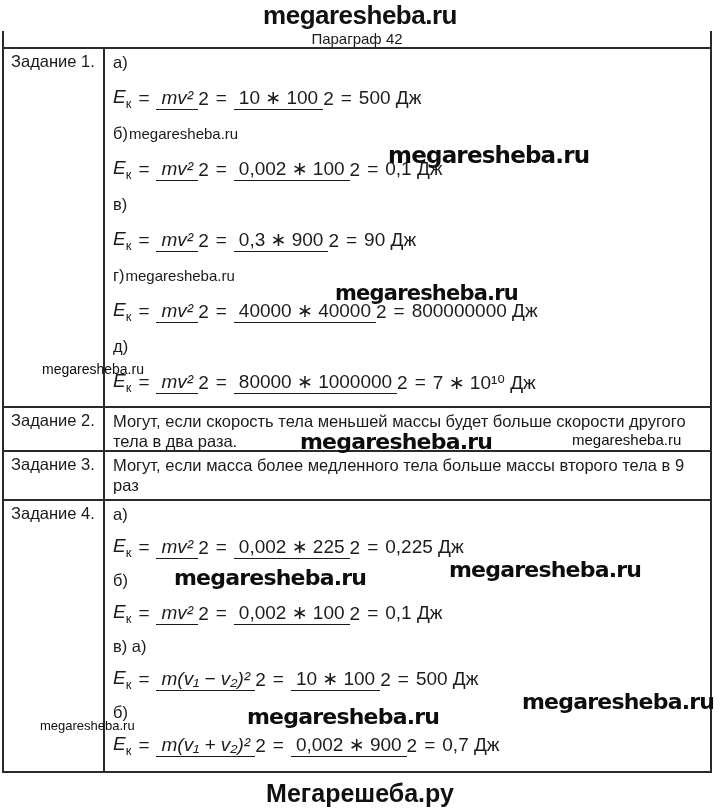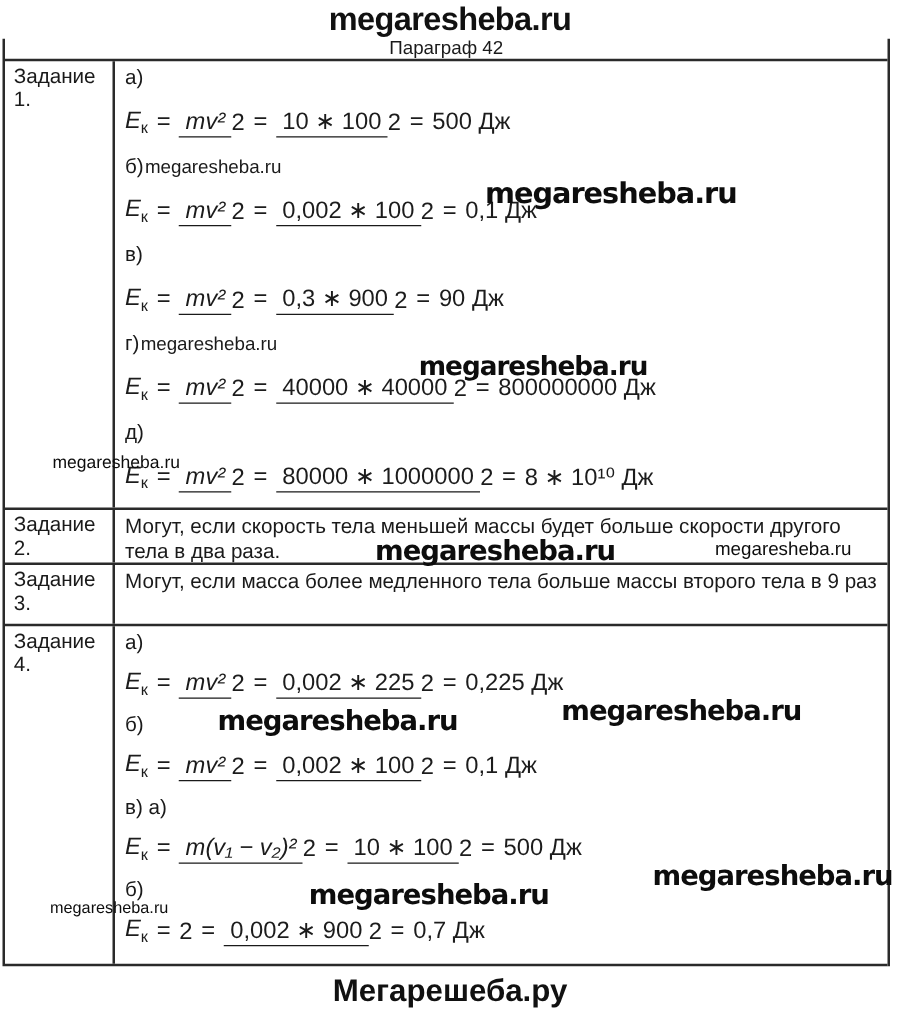--- a/index.html
+++ b/index.html
@@ -6,21 +6,21 @@
   .page{position:relative;width:720px;height:811px;background:#ffffff;overflow:hidden;
         color:#1a1a1a;font-family:"Liberation Sans",sans-serif;}
   .site-header{padding-top:1px;text-align:center;font-size:26px;font-weight:700;
                line-height:29px;letter-spacing:-0.5px;color:#111;}
   .doc-table{position:absolute;left:2px;top:31px;width:710px;box-sizing:border-box;
              border-left:2px solid #2a2a2a;border-right:2px solid #2a2a2a;}
   .prow{height:18px;border-bottom:2px solid #2a2a2a;box-sizing:border-box;
         text-align:center;font-size:15px;line-height:16px;}
   .trow{display:flex;border-bottom:2px solid #2a2a2a;box-sizing:border-box;}
   .t1{height:359px}.t2{height:44px}.t3{height:49px}.t4{height:272px}
-  .t-label{flex:none;width:88px;box-sizing:border-box;border-right:2px solid #2a2a2a;
+  .t-label{flex:none;width:101px;box-sizing:border-box;border-right:2px solid #2a2a2a;
            padding:3px 0 0 7px;font-size:16.5px;}
   .t-content{flex:1;min-width:0;box-sizing:border-box;padding:3px 6px 0 8px;}
   .task-text{font-size:16.5px;line-height:20px;}
   .task-label{font-size:16.5px;height:21px;line-height:21px;}
   .formula{height:50px;display:flex;align-items:center;white-space:nowrap;
            font-family:Liberation Sans, sans-serif;font-size:19px;color:#1c1c1c;}
   .t4 .formula{height:46px}
   .t4 .task-label{height:20px;line-height:20px}
   .mvar{font-style:italic;}
   .fsym sub{font-size:13px;font-style:normal;}
@@ -121,21 +121,21 @@
               <span class="frac">
                 <span class="fnum mvar">mv²</span>
                 <span class="fden">2</span>
               </span>
               <span class="feq">=</span>
               <span class="frac">
                 <span class="fnum">80000 ∗ 1000000</span>
                 <span class="fden">2</span>
               </span>
               <span class="feq">=</span>
-              <span class="fresult">8 ∗ 10¹⁰ Дж</span>
+              <span class="fresult">7 ∗ 10¹⁰ Дж</span>
             </div>
           </div>
         </div>
         <div class="trow t2">
           <div class="t-label">Задание 2.</div>
           <div class="t-content">
             <div class="task-text">Могут, если скорость тела меньшей массы будет больше скорости другого тела в два раза.</div>
           </div>
         </div>
         <div class="trow t3">
@@ -193,20 +193,21 @@
                 <span class="fden">2</span>
               </span>
               <span class="feq">=</span>
               <span class="fresult">500 Дж</span>
             </div>
             <div class="task-label"><span>б)</span></div>
             <div class="formula">
               <span class="fsym mvar"><span>E</span><sub>к</sub></span>
               <span class="feq">=</span>
               <span class="frac">
+                <span class="fnum mvar">m(v₁ + v₂)²</span>
                 <span class="fden">2</span>
               </span>
               <span class="feq">=</span>
               <span class="frac">
                 <span class="fnum">0,002 ∗ 900</span>
                 <span class="fden">2</span>
               </span>
               <span class="feq">=</span>
               <span class="fresult">0,7 Дж</span>
             </div>

